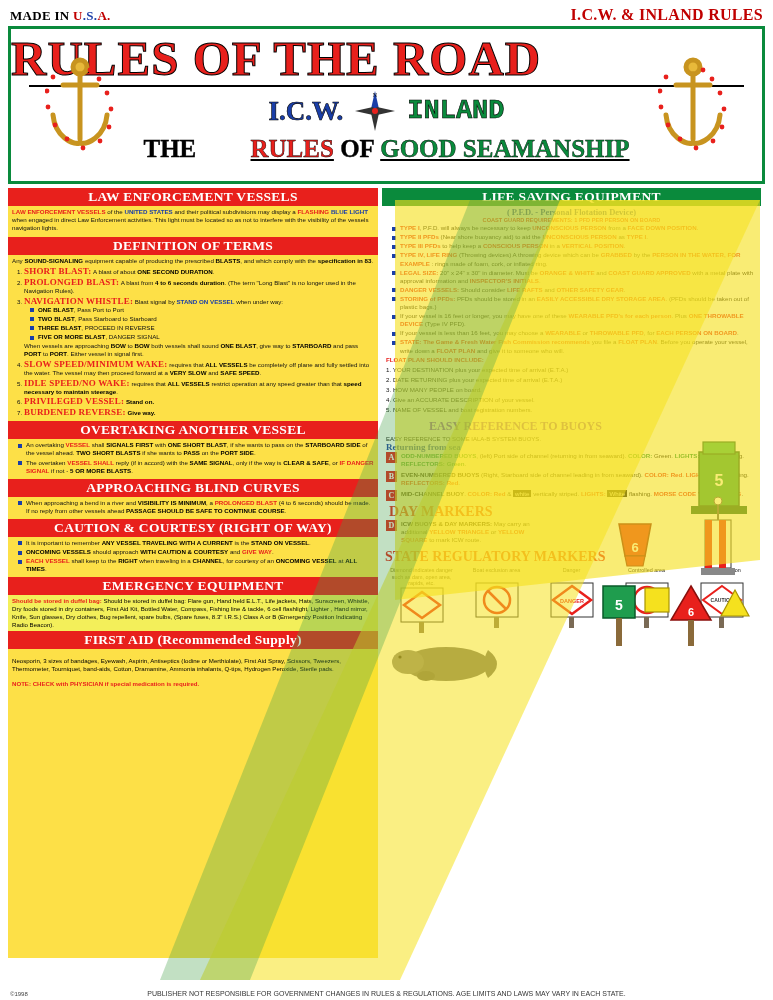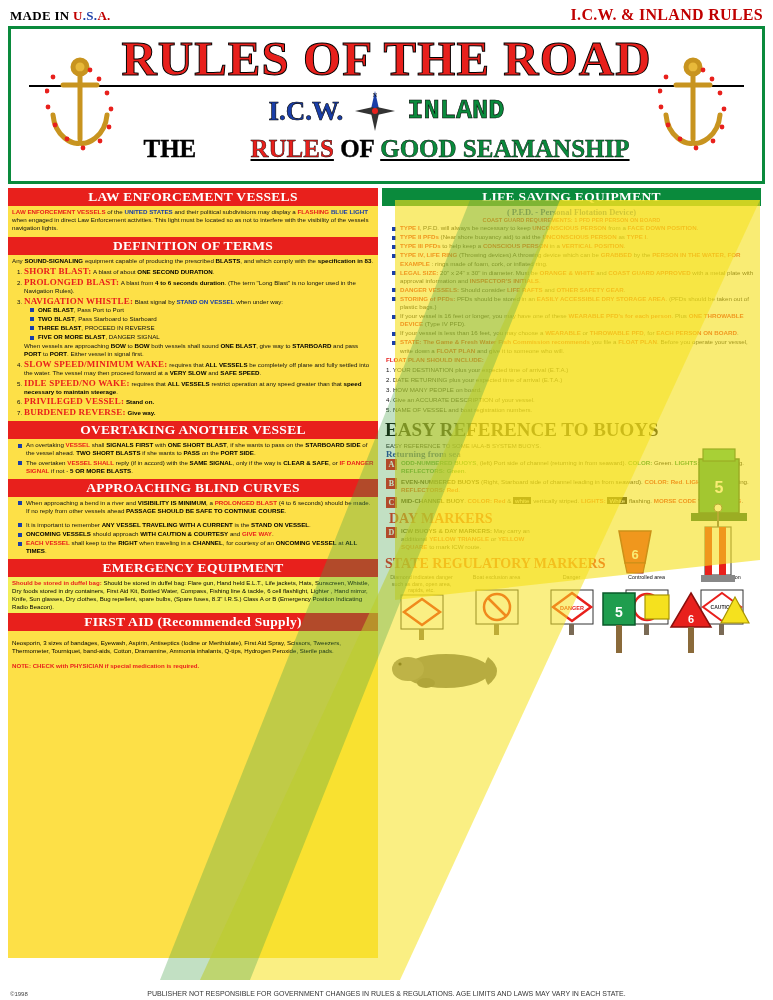--- a/index.html
+++ b/index.html
@@ -10,21 +10,21 @@
   .topbar{display:flex;justify-content:space-between;align-items:flex-end;padding:6px 10px 2px 10px;}
   .made{font-family:"Liberation Serif",serif;font-weight:bold;font-size:13px;color:#000;letter-spacing:.3px;}
   .made .u{color:#c00000;}
   .made .s{color:#1a3ea8;}
   .made .a{color:#c00000;}
   .icw-top{font-family:"Liberation Serif",serif;font-weight:bold;font-size:16px;color:#c00000;letter-spacing:.3px;}
 
   
   .masthead{margin:0 8px;border:3px solid #0a8a3c;background:#fff;position:relative;height:152px;}
   .title{
-    text-align:center;font-family:"Liberation Serif",serif;font-weight:bold;
+    text-align:left;font-family:"Liberation Serif",serif;font-weight:bold;
     font-size:49px;line-height:52px;color:#e8201c;letter-spacing:1px;
     -webkit-text-stroke:1px #000;margin-top:4px;
   }
   .titlerule{height:2px;background:#000;margin:0 18px 2px 18px;}
   .sub-row{display:flex;align-items:center;justify-content:center;gap:10px;margin-top:2px;position:relative;}
   .icw{font-family:"Liberation Serif",serif;font-weight:bold;font-size:27px;color:#1a3ea8;-webkit-text-stroke:.6px #000;}
   .inland{font-family:Liberation Mono, monospace;font-weight:bold;font-size:27px;color:#0a8a3c;-webkit-text-stroke:.6px #000;}
   .compass{width:44px;height:44px;position:relative;}
   .seamanship{
     text-align:center;font-family:"Liberation Serif",serif;font-weight:bold;font-size:25px;
@@ -75,21 +75,21 @@
   .buoy-sect{position:relative;padding:2px 4px;}
   .buoy-row{display:flex;gap:4px;align-items:flex-start;margin-bottom:3px;}
   .badge{
     width:11px;height:11px;background:#e8201c;color:#fff;font-size:8px;font-weight:bold;
     display:flex;align-items:center;justify-content:center;font-family:"Liberation Serif",serif;flex:0 0 auto;
   }
   .buoy-text{font-size:6.2px;line-height:8px;flex:1;}
   .artbox{position:absolute;}
   .state-head{font-family:"Liberation Serif",serif;font-weight:bold;color:#e8201c;font-size:14px;padding-left:3px;}
   .markers-head{font-family:"Liberation Serif",serif;font-weight:bold;color:#e8201c;font-size:14px;padding-left:3px;}
-  .ref-head{font-family:"Liberation Serif",serif;font-weight:bold;color:#000000;font-size:19px;padding-left:3px;}
+  .ref-head{font-family:"Liberation Serif",serif;font-weight:bold;color:#6d28d9;font-size:12px;padding-left:3px;margin-left:44px;}
 
   .state-grid{display:flex;gap:4px;padding:2px 4px 0 4px;}
   .state-item{flex:1;text-align:center;font-size:5.4px;line-height:6.4px;color:#111;}
   .state-item .cap{min-height:14px;}
 
   .footer{
     position:absolute;bottom:0;left:0;width:773px;text-align:center;font-size:7px;color:#333;
     padding-bottom:3px;font-family:"Liberation Sans",sans-serif;
   }
   .copy{position:absolute;left:10px;bottom:3px;font-size:6px;color:#444;}
@@ -243,20 +243,21 @@
         </ul>
       </div>
 
       <div class="bar">APPROACHING BLIND CURVES</div>
       <div class="sect">
         <ul class="sq">
           <li>When approaching a bend in a river and <span class="bk">VISIBILITY IS MINIMUM</span>, a <span class="red">PROLONGED BLAST</span> (4 to 6 seconds) should be made. If no reply from other vessels ahead <span class="bk">PASSAGE SHOULD BE SAFE TO CONTINUE COURSE</span>.</li>
         </ul>
       </div>
 
+      <div class="bar">CAUTION &amp; COURTESY (RIGHT OF WAY)</div>
       <div class="sect">
         <ul class="sq">
           <li>It is important to remember <span class="bk">ANY VESSEL TRAVELING WITH A CURRENT</span> is the <span class="bk">STAND ON VESSEL</span>.</li>
           <li><span class="bk">ONCOMING VESSELS</span> should approach <span class="bk">WITH CAUTION &amp; COURTESY</span> and <span class="red">GIVE WAY</span>.</li>
           <li><span class="red">EACH VESSEL</span> shall keep to the <span class="bk">RIGHT</span> when traveling in a <span class="bk">CHANNEL</span>, for courtesy of an <span class="bk">ONCOMING VESSEL</span> at <span class="bk">ALL TIMES</span>.</li>
         </ul>
       </div>
 
       <div class="bar">EMERGENCY EQUIPMENT</div>
       <div class="eqbox">

